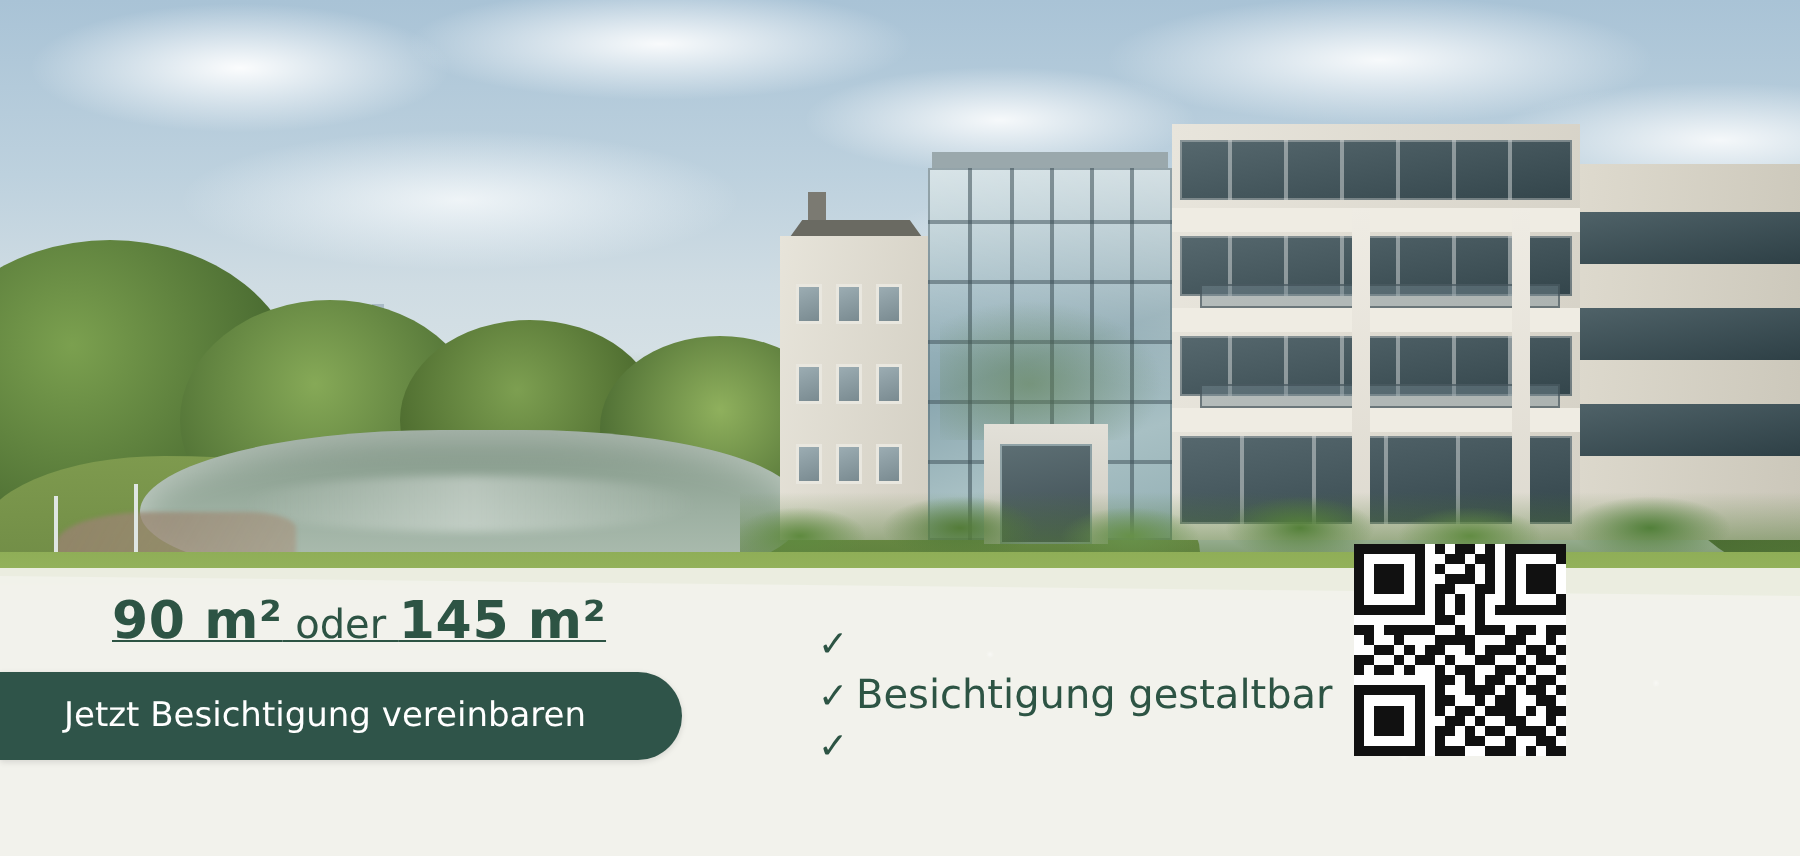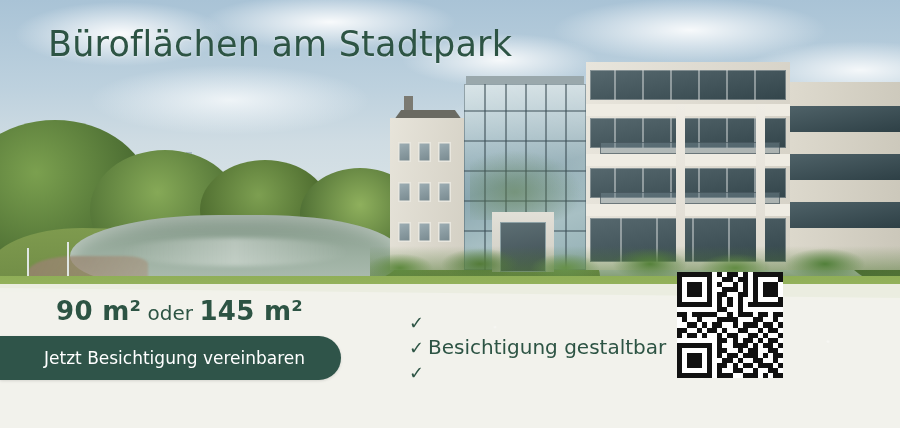--- a/index.html
+++ b/index.html
@@ -210,32 +210,32 @@
     text-shadow:0 1px 2px rgba(255,255,255,.45);
   }
   .subhead{
     position:absolute;left:48px;top:70px;
     font-size:19px;font-weight:400;color:#2f5646;
     white-space:nowrap;text-shadow:0 1px 2px rgba(255,255,255,.4);
   }
 
   .size-line{
     position:absolute;left:56px;top:296px;
-    white-space:nowrap;color:#2d5444;
+    white-space:nowrap;color:#2d5444;text-decoration:underline;
   }
   .size-line .big{font-size:26px;font-weight:700;letter-spacing:.3px;}
   .size-line .mid{font-size:20px;font-weight:400;}
 
   .cta{
     position:absolute;left:0;top:336px;width:341px;height:44px;
     background:#2f5449;
     border-radius:0 22px 22px 0;
     display:flex;align-items:center;
     box-shadow:0 1px 3px rgba(0,0,0,.12);
-    cursor:pointer;border:none;padding:16px;
+    cursor:pointer;border:none;padding:4px;
   }
   .cta span{
     color:#fff;font-size:17px;font-weight:400;margin-left:28px;
     font-family:"DejaVu Sans","Liberation Sans",sans-serif;
   }
 
   .features{
     position:absolute;left:409px;top:310px;
     color:#2d5444;
   }
@@ -369,21 +369,20 @@
 
     <div class="shrubs"></div>
     <div class="lawn"></div>
     <div class="foreground"></div>
   </div>
 
   <div class="wedge"></div>
   <div class="wedge2"></div>
   <div class="grain"></div>
 
-  <div class="headline">Büroflächen am Stadtpark</div>
 
   <div class="size-line">
     <span class="big">90 m²</span><span class="mid"> oder </span><span class="big">145 m²</span>
   </div>
 
   <button class="cta">
     <span>Jetzt Besichtigung vereinbaren</span>
   </button>
 
   <div class="features">

